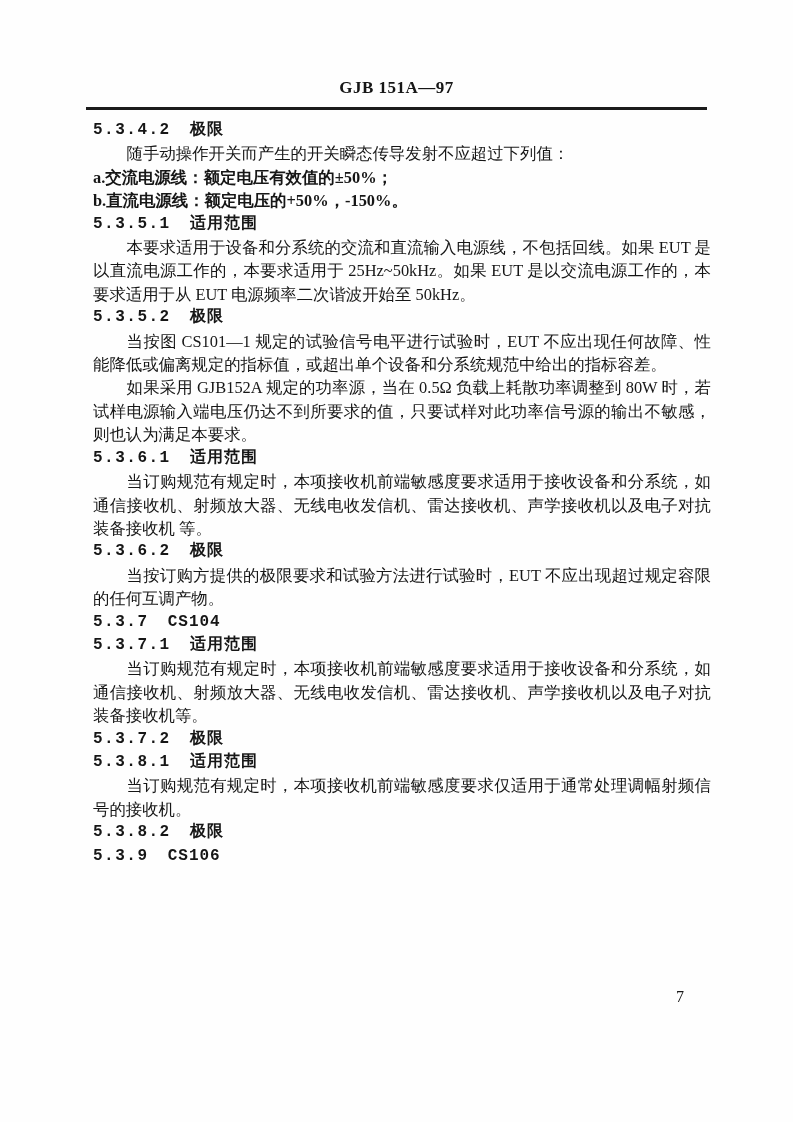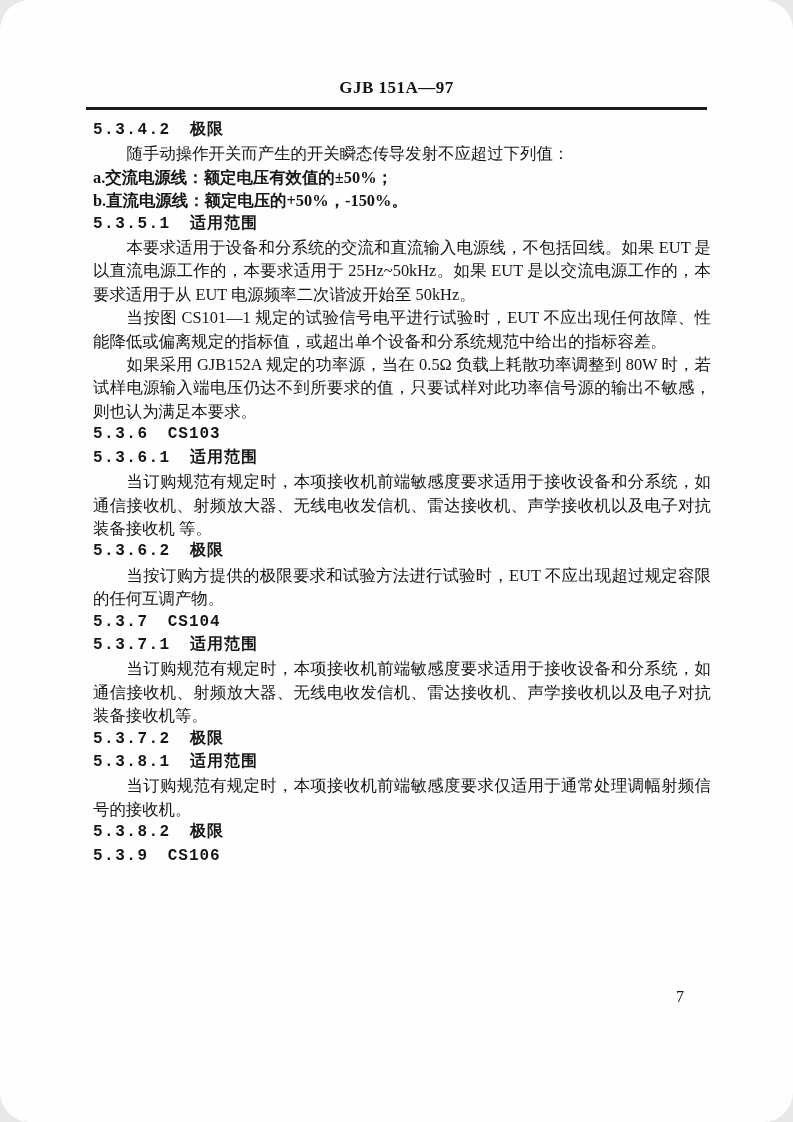--- a/index.html
+++ b/index.html
@@ -6,21 +6,20 @@
   html, body { margin: 0; padding: 0; background: #e8e8e8; }
   .page {
     position: relative;
     width: 793px;
     height: 1122px;
     margin: 0 auto;
     background: #fefefe;
     color: #161616;
     font-family: "Liberation Serif", "DejaVu Serif", serif;
     overflow: hidden;
-    border-radius: 30px;
   }
   .header-title {
     position: absolute;
     top: 78px;
     left: 0;
     width: 100%;
     text-align: center;
     font-weight: bold;
     font-size: 17px;
     letter-spacing: 0.5px;
@@ -74,24 +73,24 @@
   <div class="doc-body">
 
     <div class="heading"><span class="clause-no">5.3.4.2</span><span class="clause-title">极限</span></div>
     <p class="para">随手动操作开关而产生的开关瞬态传导发射不应超过下列值：</p>
     <p class="item">a.交流电源线：额定电压有效值的±50%；</p>
     <p class="item">b.直流电源线：额定电压的+50%，-150%。</p>
 
     <div class="heading"><span class="clause-no">5.3.5.1</span><span class="clause-title">适用范围</span></div>
     <p class="para">本要求适用于设备和分系统的交流和直流输入电源线，不包括回线。如果 EUT 是以直流电源工作的，本要求适用于 25Hz~50kHz。如果 EUT 是以交流电源工作的，本要求适用于从 EUT 电源频率二次谐波开始至 50kHz。</p>
 
+    <div class="heading"><span class="clause-no">5.3.5.2</span><span class="clause-title">极限</span></div>
     <p class="para">当按图 CS101—1 规定的试验信号电平进行试验时，EUT 不应出现任何故障、性能降低或偏离规定的指标值，或超出单个设备和分系统规范中给出的指标容差。</p>
     <p class="para">如果采用 GJB152A 规定的功率源，当在 0.5Ω 负载上耗散功率调整到 80W 时，若试样电源输入端电压仍达不到所要求的值，只要试样对此功率信号源的输出不敏感，则也认为满足本要求。</p>
 
-    <div class="heading"><span class="clause-no">5.3.6</span><span class="clause-title">CS103</span></div>
     <div class="heading"><span class="clause-no">5.3.6.1</span><span class="clause-title">适用范围</span></div>
     <p class="para">当订购规范有规定时，本项接收机前端敏感度要求适用于接收设备和分系统，如通信接收机、射频放大器、无线电收发信机、雷达接收机、声学接收机以及电子对抗装备接收机 等。</p>
 
     <div class="heading"><span class="clause-no">5.3.6.2</span><span class="clause-title">极限</span></div>
     <p class="para">当按订购方提供的极限要求和试验方法进行试验时，EUT 不应出现超过规定容限的任何互调产物。</p>
 
     <div class="heading"><span class="clause-no">5.3.7</span><span class="clause-title">CS104</span></div>
     <div class="heading"><span class="clause-no">5.3.7.1</span><span class="clause-title">适用范围</span></div>
     <p class="para">当订购规范有规定时，本项接收机前端敏感度要求适用于接收设备和分系统，如通信接收机、射频放大器、无线电收发信机、雷达接收机、声学接收机以及电子对抗装备接收机等。</p>
 

